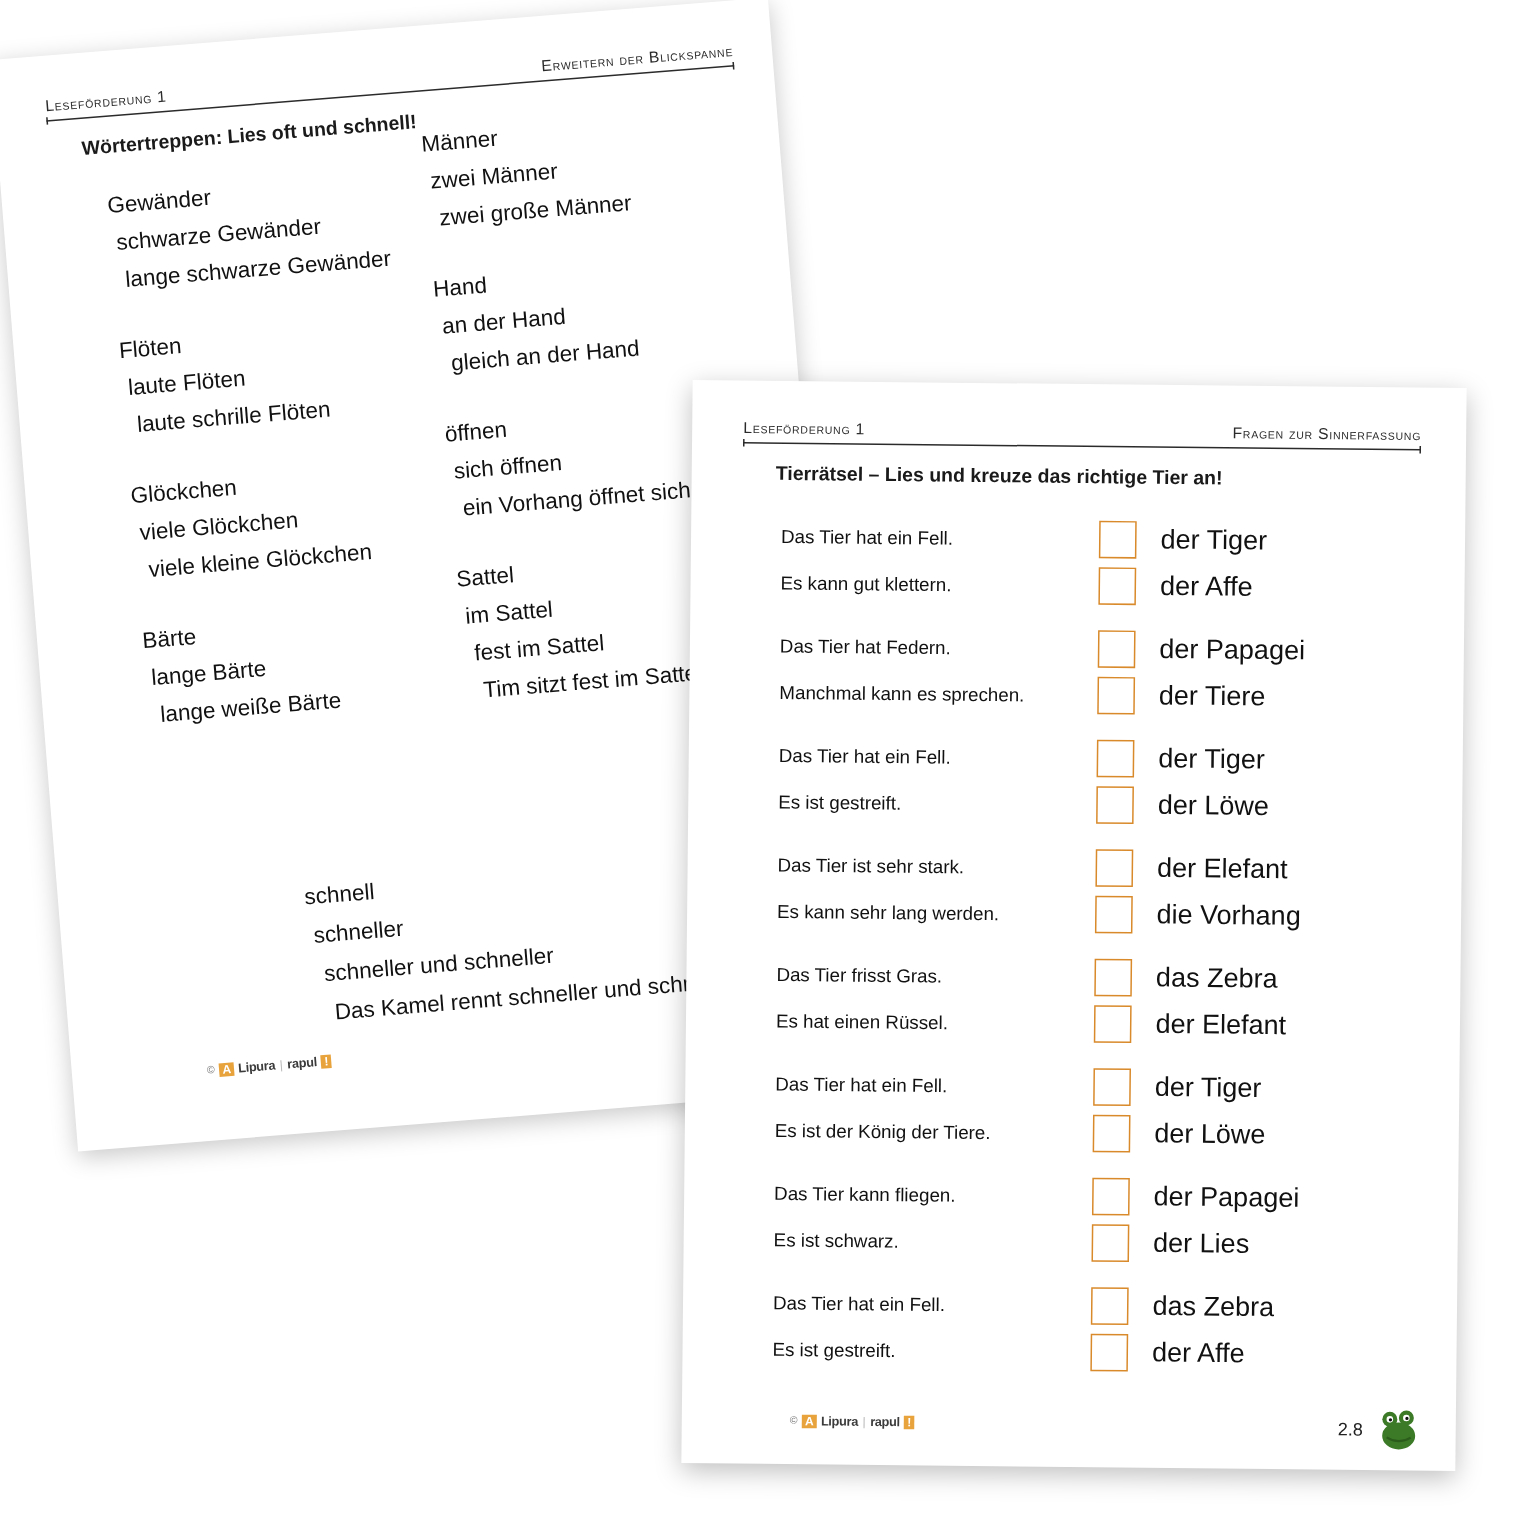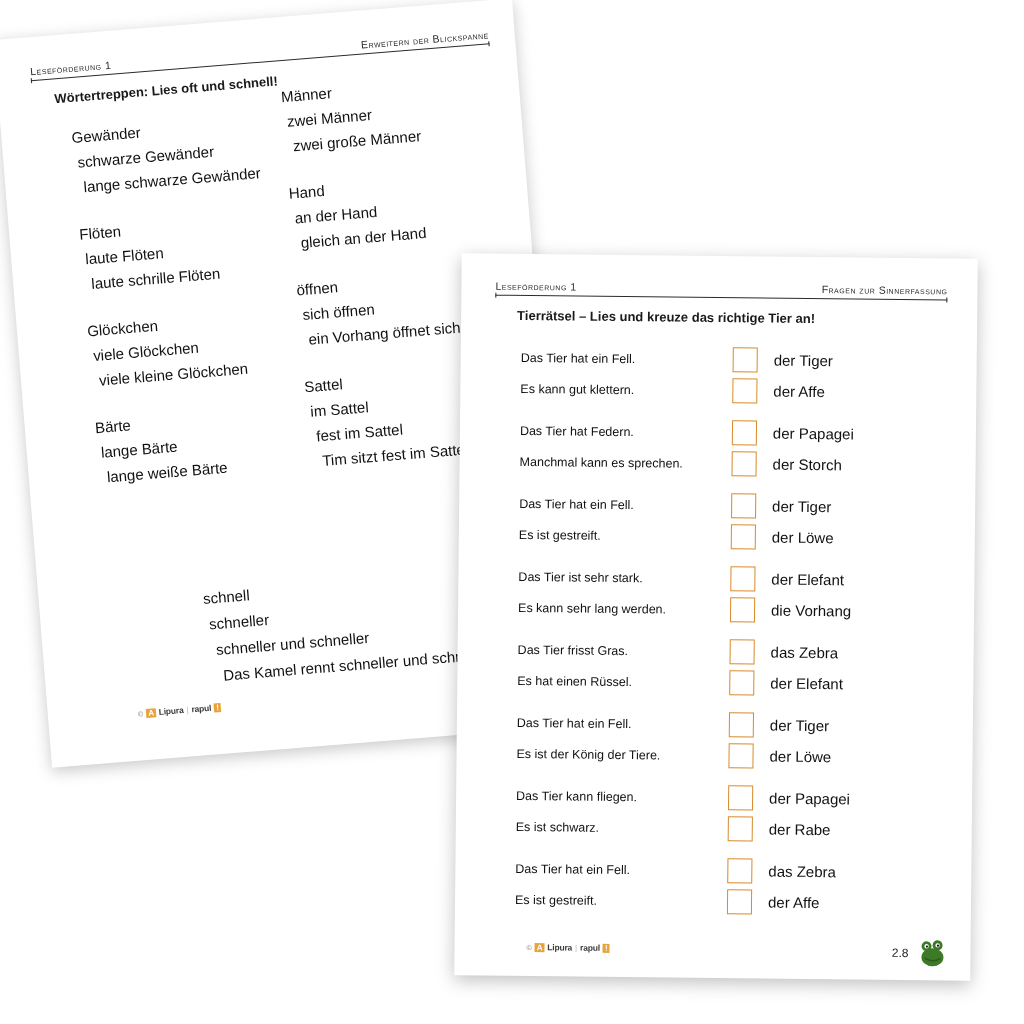--- a/index.html
+++ b/index.html
@@ -167,21 +167,21 @@
   }
   .checkbox {
     width: 23px;
     height: 23px;
     border: 1.6px solid #d98a2b;
     background: #fff;
     flex: 0 0 auto;
     margin-right: 16px;
   }
   .quiz-a {
-    font-size: 15px;
+    font-size: 18px;
     color: #111;
   }
 
   .page-num {
     position: absolute;
     right: 62px;
     bottom: 20px;
     font-size: 12px;
     color: #222;
   }
@@ -297,21 +297,21 @@
 
     <div class="quiz-block">
       <div class="quiz-row">
         <div class="quiz-q">Das Tier hat Federn.</div>
         <div class="checkbox"></div>
         <div class="quiz-a">der Papagei</div>
       </div>
       <div class="quiz-row">
         <div class="quiz-q">Manchmal kann es sprechen.</div>
         <div class="checkbox"></div>
-        <div class="quiz-a">der Storch</div>
+        <div class="quiz-a">der Tiere</div>
       </div>
     </div>
 
     <div class="quiz-block">
       <div class="quiz-row">
         <div class="quiz-q">Das Tier hat ein Fell.</div>
         <div class="checkbox"></div>
         <div class="quiz-a">der Tiger</div>
       </div>
       <div class="quiz-row">
@@ -362,21 +362,21 @@
 
     <div class="quiz-block">
       <div class="quiz-row">
         <div class="quiz-q">Das Tier kann fliegen.</div>
         <div class="checkbox"></div>
         <div class="quiz-a">der Papagei</div>
       </div>
       <div class="quiz-row">
         <div class="quiz-q">Es ist schwarz.</div>
         <div class="checkbox"></div>
-        <div class="quiz-a">der Rabe</div>
+        <div class="quiz-a">der Lies</div>
       </div>
     </div>
 
     <div class="quiz-block">
       <div class="quiz-row">
         <div class="quiz-q">Das Tier hat ein Fell.</div>
         <div class="checkbox"></div>
         <div class="quiz-a">das Zebra</div>
       </div>
       <div class="quiz-row">

